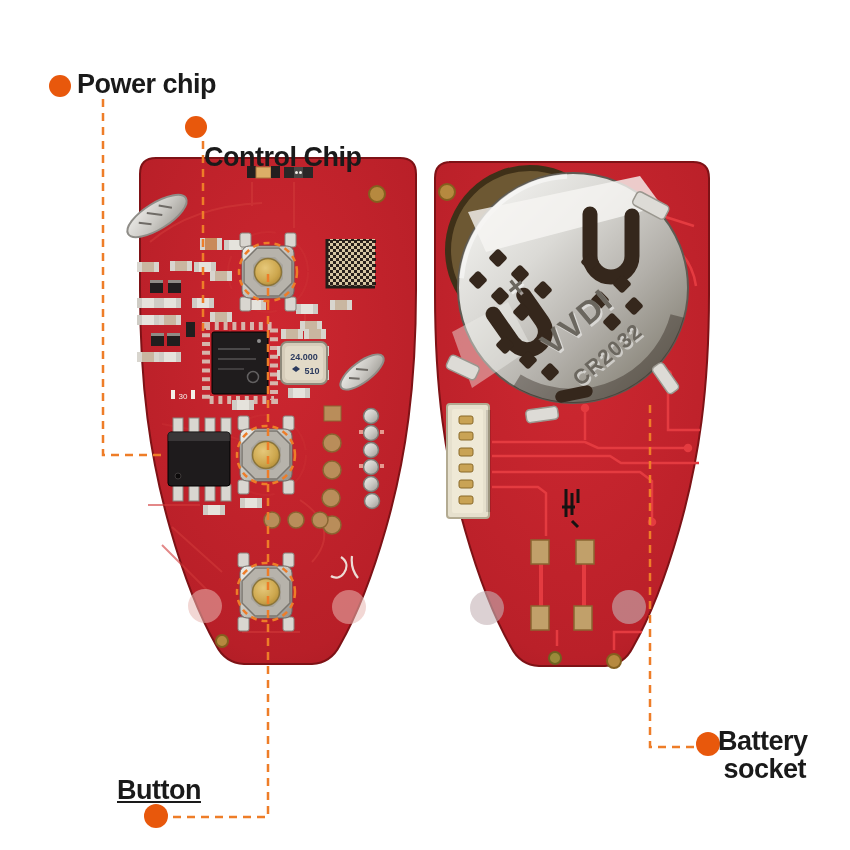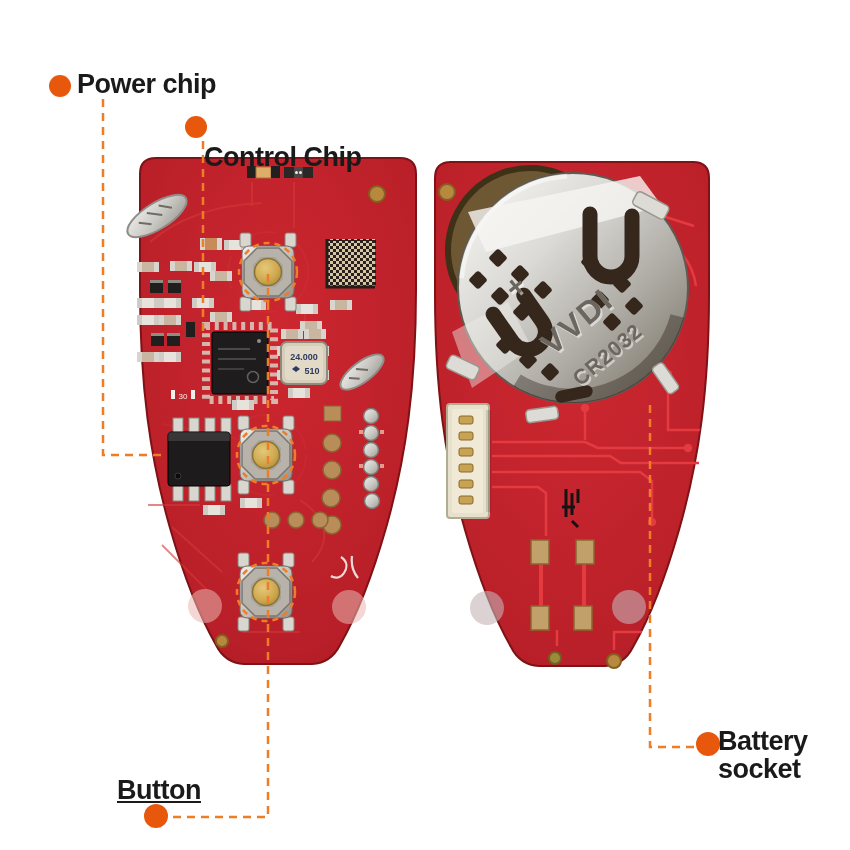--- a/index.html
+++ b/index.html
@@ -1,19 +1,19 @@
 <!DOCTYPE html>
 <html><head>
 <meta charset="utf-8">
 <style>
   html,body{margin:0;padding:0;background:#fff;width:850px;height:850px;overflow:hidden;}
   .stage{position:relative;width:850px;height:850px;font-family:"Liberation Sans","DejaVu Sans",sans-serif;}
   svg{position:absolute;left:0;top:0;}
   .callout-label{position:absolute;color:#1a1a1a;font-size:27px;font-weight:700;letter-spacing:-0.5px;line-height:28px;white-space:nowrap;}
-  .callout-label.two-line span{display:block;text-align:left;}
+  .callout-label.two-line span{display:block;text-align:right;}
   .svgtext{font-family:"Liberation Sans","DejaVu Sans",sans-serif;}
 </style>
 </head>
 <body>
 
 <div class="stage">
 
 <svg width="850" height="850" viewBox="0 0 850 850">
   <defs>
     <linearGradient id="gSilver" x1="0" y1="0" x2="1" y2="1">

